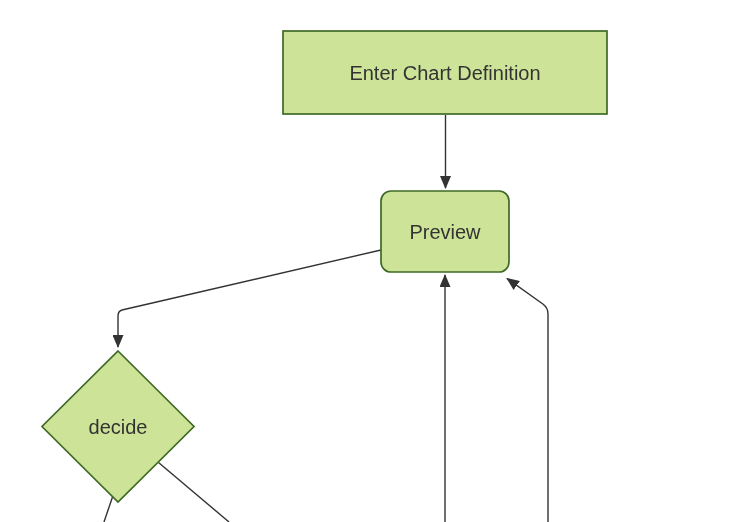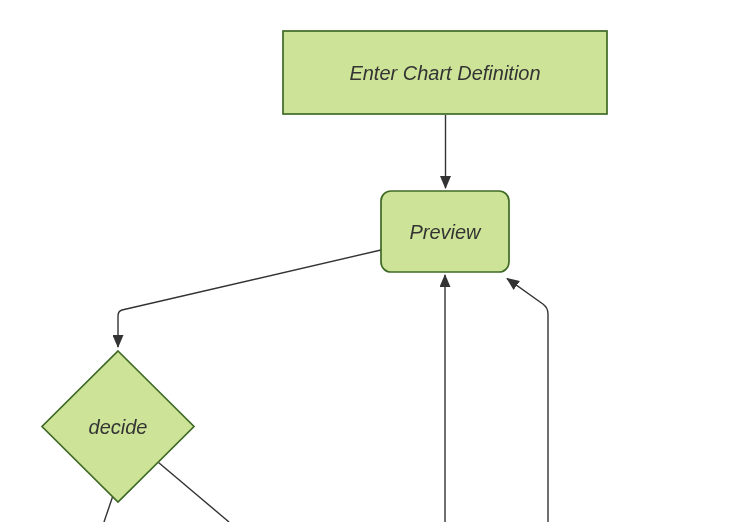--- a/index.html
+++ b/index.html
@@ -6,21 +6,20 @@
     margin: 0;
     padding: 0;
     background: #ffffff;
   }
   .viewport {
     position: relative;
     width: 740px;
     height: 522px;
     overflow: hidden;
     background: #ffffff;
-    font-style: italic;
   }
   svg { display: block; }
   .node-shape {
     stroke-width: 1.7px;
   }
   .edge {
     fill: none;
     stroke-width: 1.4px;
   }
   .node-label {

